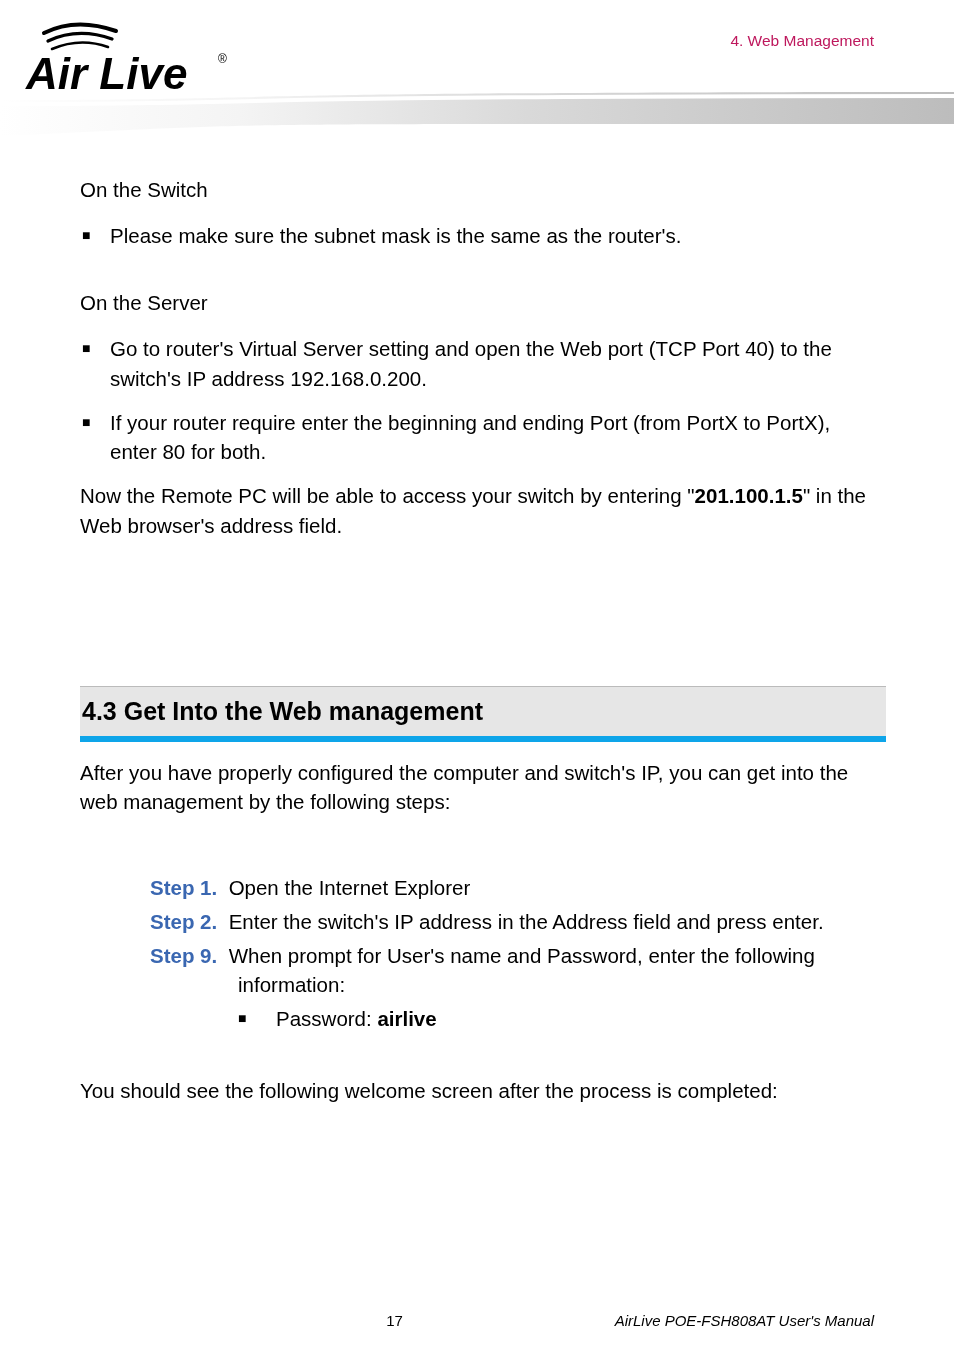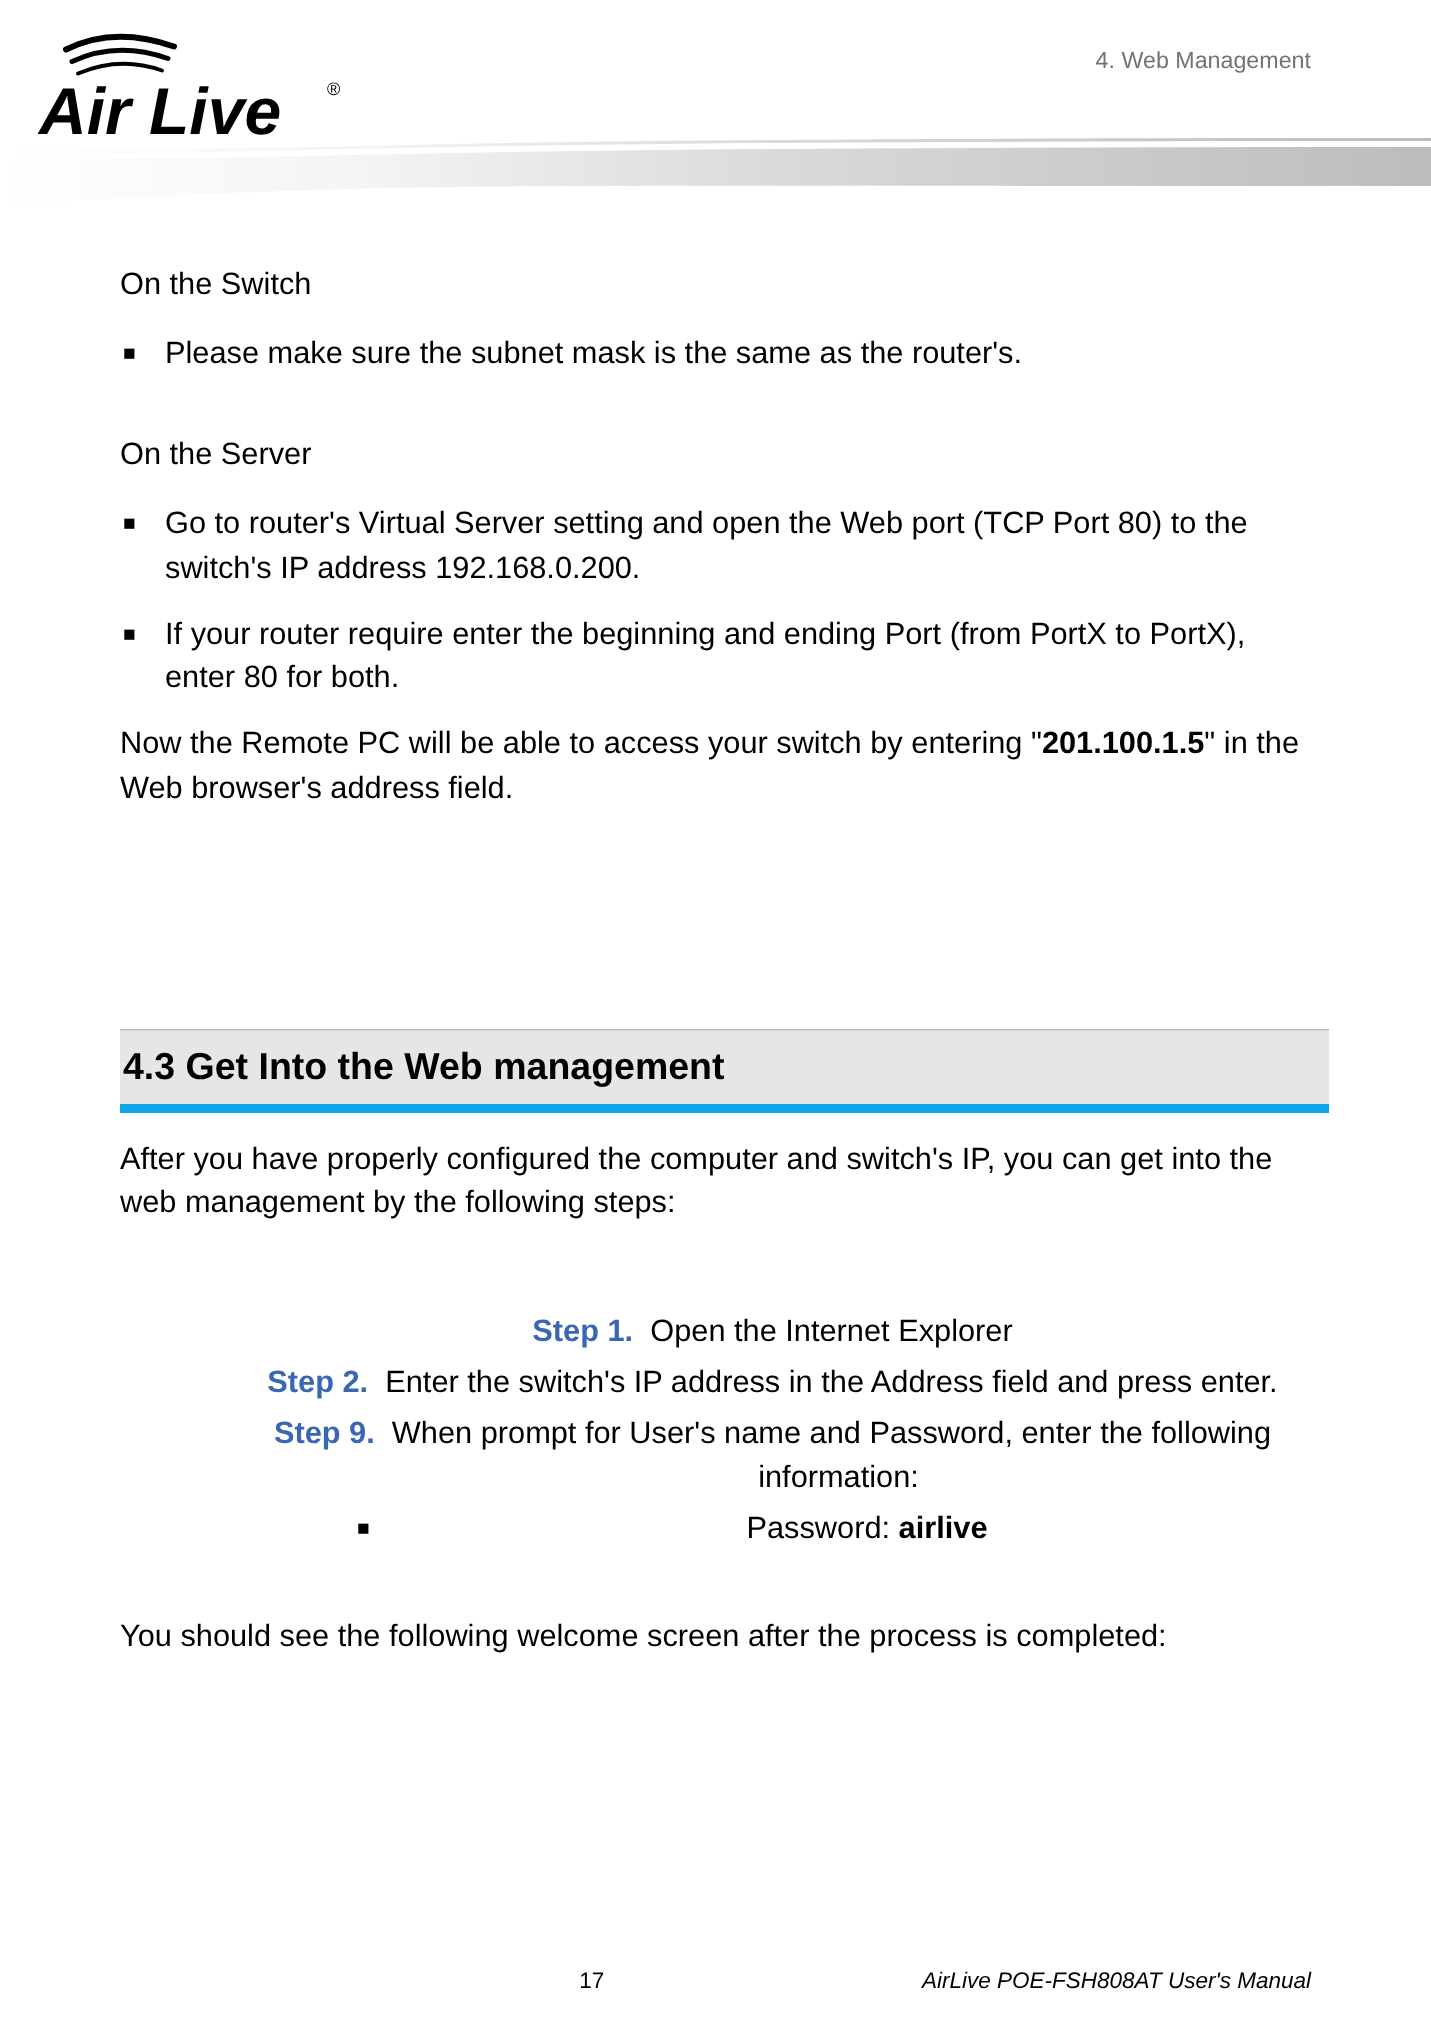--- a/index.html
+++ b/index.html
@@ -19,21 +19,21 @@
     position: relative;
     box-sizing: border-box;
   }
 
   
   .header-right {
     position: absolute;
     top: 32px;
     right: 80px;
     font-size: 15.5px;
-    color: #737373;
+    color: #be185d;
   }
   .logo-wrap {
     position: absolute;
     top: 10px;
     left: 16px;
   }
   .banner {
     position: absolute;
     top: 90px;
     left: 0;
@@ -80,21 +80,20 @@
     margin: 60px 0 16px 0;
     border-bottom: 6px solid #0ea5e9;
     border-top: 1px solid #bbb;
     width: 800px;
   }
 
   
   .steps {
     margin-left: 70px;
     margin-top: 22px;
-    text-align: center;
   }
   .step-line {
     padding-left: 88px;
     text-indent: -88px;
     margin-bottom: 4px;
   }
   .step-label {
     color: #3a67b1;
     font-weight: bold;
   }
@@ -174,21 +173,21 @@
 
     <ul class="ul">
       <li>Please make sure the subnet mask is the same as the router's.</li>
     </ul>
 
     <div style="height:24px"></div>
 
     <p class="para">On the Server</p>
 
     <ul class="ul">
-      <li>Go to router's Virtual Server setting and open the Web port (TCP Port 80) to the switch's IP address 192.168.0.200.</li>
+      <li>Go to router's Virtual Server setting and open the Web port (TCP Port 40) to the switch's IP address 192.168.0.200.</li>
       <li>If your router require enter the beginning and ending Port (from PortX to PortX), enter 80 for both.</li>
     </ul>
 
     <p class="para">
       <span>Now the Remote PC will be able to access your switch by entering "</span><b>201.100.1.5</b><span>" in the Web browser's address field.</span>
     </p>
 
     <div style="height:70px"></div>
 
     <div class="section-heading">4.3 Get Into the Web management</div>

